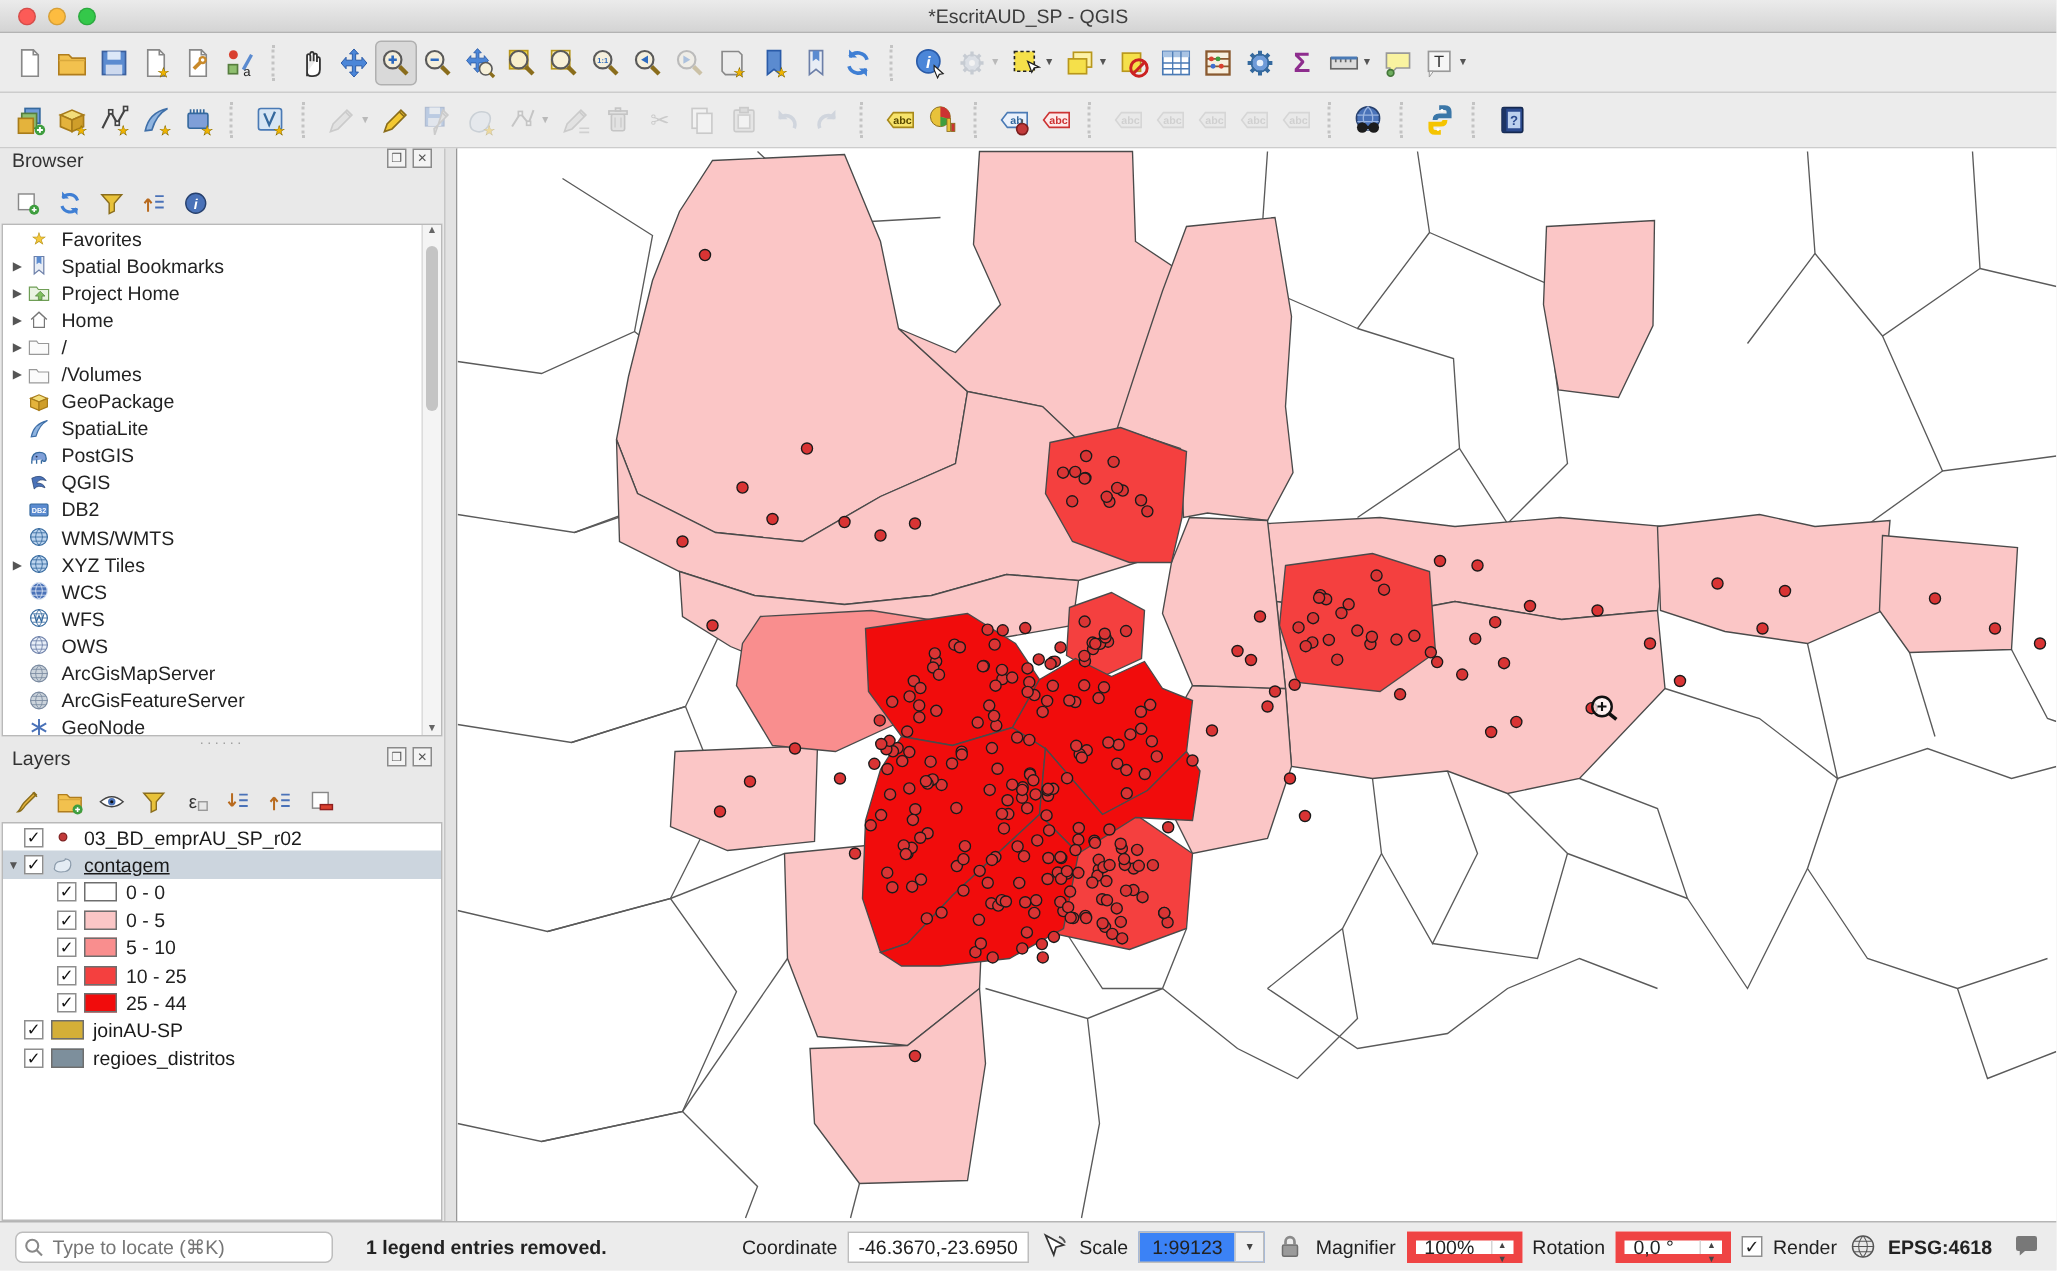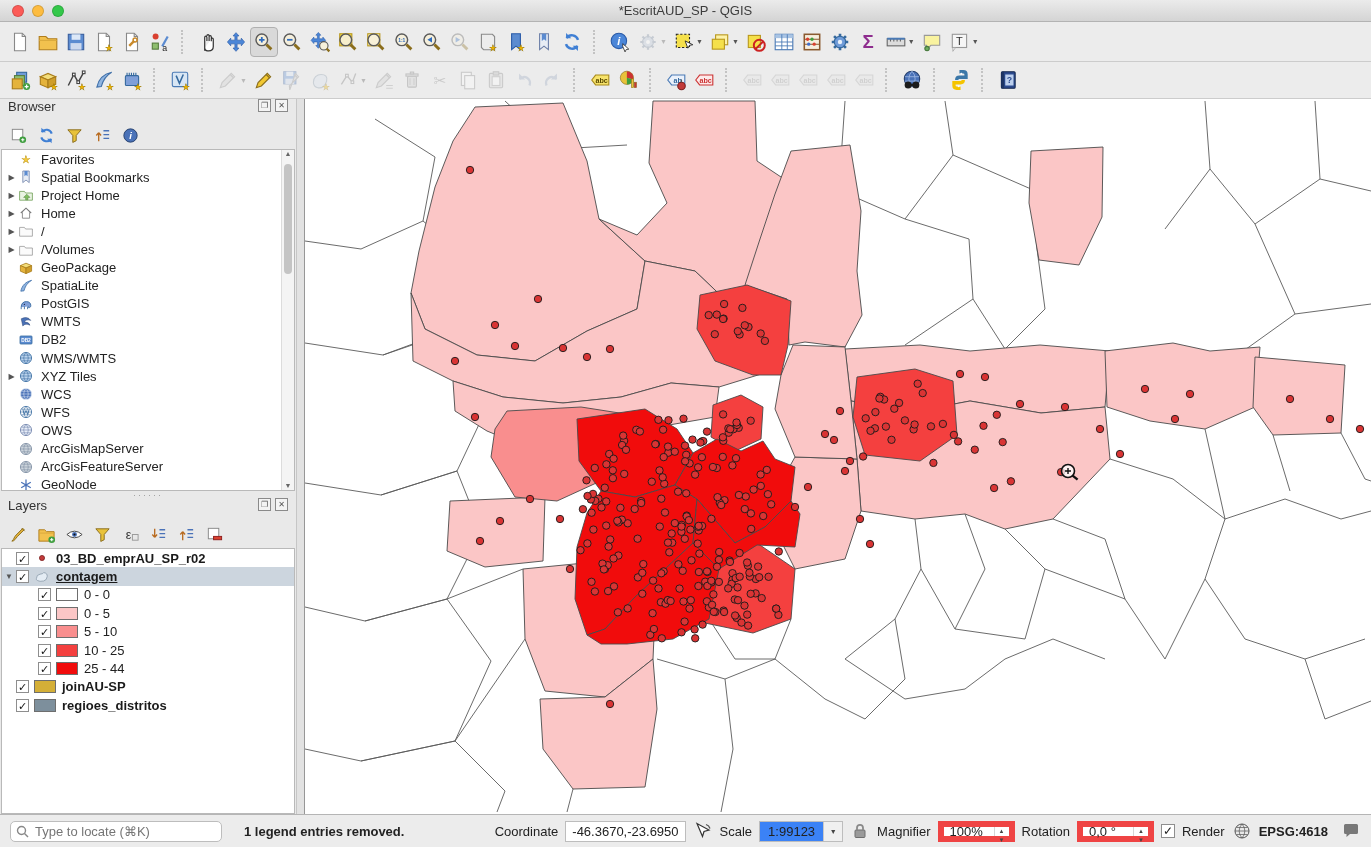--- a/index.html
+++ b/index.html
@@ -35,21 +35,21 @@
 .trow .ticon svg{width:16px;height:16px}
 .sbar{position:absolute;right:0;top:0;bottom:0;width:13px;background:#f4f4f4;border-left:1px solid #dcdcdc;font-size:7px;color:#666;text-align:center}
 .sthumb{position:absolute;left:2px;right:2px;background:#c4c4c4;border-radius:4px}
 .hsplit{height:7px;display:flex;align-items:center;justify-content:center;color:#9a9a9a;font-size:9px;letter-spacing:2px;line-height:4px}
 .vsplit{width:9px;background:#e2e2e2;border-left:1px solid #c6c6c6;border-right:1px solid #979797}
 .map{flex:1;background:#fff;position:relative;overflow:hidden}
 
 .lrow{height:18.4px;display:flex;align-items:center;white-space:nowrap}
 .lrow .arr{width:14px;font-size:8px;color:#555;text-align:center;flex:none}
 .cb{width:13px;height:13px;border:1px solid #8e8e8e;background:#fff;font-size:11px;line-height:12px;text-align:center;color:#111;flex:none;margin-right:5px}
-.lname{font-weight:bold;color:#1a1a1a}
+.lname{font-weight:normal;color:#1a1a1a}
 .sel{background:#ccd5de}
 .swatch{width:22px;height:13px;border:1px solid #6e6e6e;flex:none;margin-right:6px}
 .licon{width:18px;height:16px;flex:none;margin-right:4px}
 .licon svg{width:16px;height:16px}
 
 .status{height:33px;display:flex;align-items:center;gap:7px;padding:0 10px;background:#ececec;border-top:1px solid #b5b5b5}
 .searchwrap{position:relative}
 .sinput{width:212px;height:21px;border:1px solid #bdbdbd;border-radius:5px;background:#fff;padding:0 6px 0 24px;font-size:13px;color:#555;font-family:"Liberation Sans",sans-serif}
 .searchwrap svg{position:absolute;left:6px;top:4px}
 .smsg{font-weight:bold;color:#222;margin-left:15px}
@@ -634,21 +634,21 @@
                 <path d="M4 14v2.5M8 16.5V13M12 16.5v-3" stroke="#35699e" stroke-width="1.1"></path>
                 <circle cx="8" cy="10.5" r=".8" fill="#203050"></circle>
               </svg></span>
             <span>PostGIS</span>
           </div>
           <div class="trow">
             <span class="arr"></span>
             <span class="ticon"><svg width="22" height="22" viewBox="0 0 20 20">
                 <path d="M4 6q8-4 12 2-6-2-8 2 6 0 7 4-6-3-9 1z" fill="#4a72b8" stroke="#26406e" stroke-width=".6"></path>
               </svg></span>
-            <span>WMTS</span>
+            <span>QGIS</span>
           </div>
           <div class="trow">
             <span class="arr"></span>
             <span class="ticon"><svg width="22" height="22" viewBox="0 0 20 20">
                 <rect x="2.5" y="5" width="15" height="10" rx="1" fill="#5b8bd0" stroke="#35699e"></rect>
                 <text x="10" y="12.8" text-anchor="middle" font-size="6" font-weight="bold" fill="#fff">DB2</text>
               </svg></span>
             <span>DB2</span>
           </div>
           <div class="trow">

